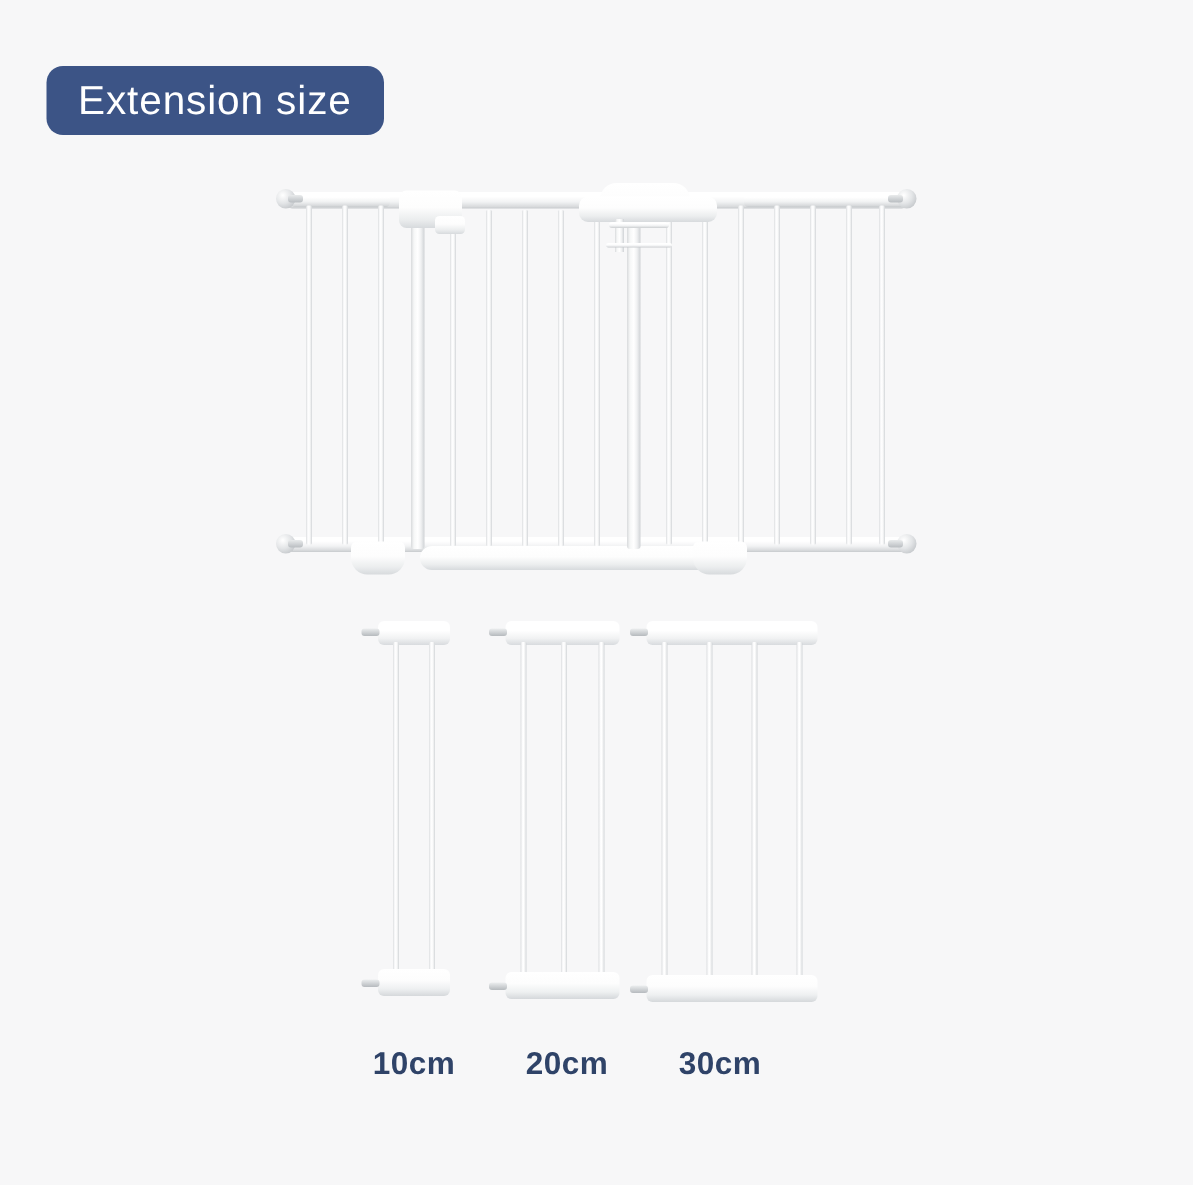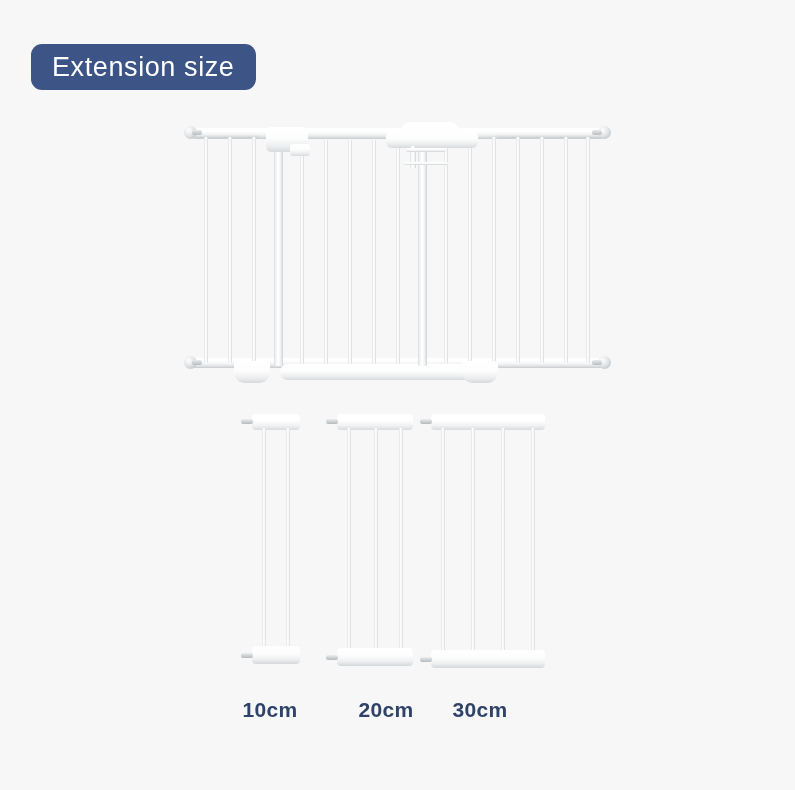--- a/index.html
+++ b/index.html
@@ -214,15 +214,15 @@
   <div class="ext-top"></div>
   <div class="ext-pin" style="left:-11px; top:5px;"></div>
   <div class="bar" style="left:10px;  top:14px; height:226px;"></div>
   <div class="bar" style="left:40px;  top:14px; height:226px;"></div>
   <div class="bar" style="left:70px;  top:14px; height:226px;"></div>
   <div class="bar" style="left:100px; top:14px; height:226px;"></div>
   <div class="ext-bottom"></div>
   <div class="ext-pin" style="left:-11px; bottom:6px;"></div>
 </div>
 
-<div class="size-label" style="left:232px; width:76px;">10cm</div>
-<div class="size-label" style="left:348px; width:76px;">20cm</div>
+<div class="size-label" style="left:238px; width:76px;">10cm</div>
+<div class="size-label" style="left:340px; width:76px;">20cm</div>
 <div class="size-label" style="left:442px; width:76px;">30cm</div>
 
 </body></html>

